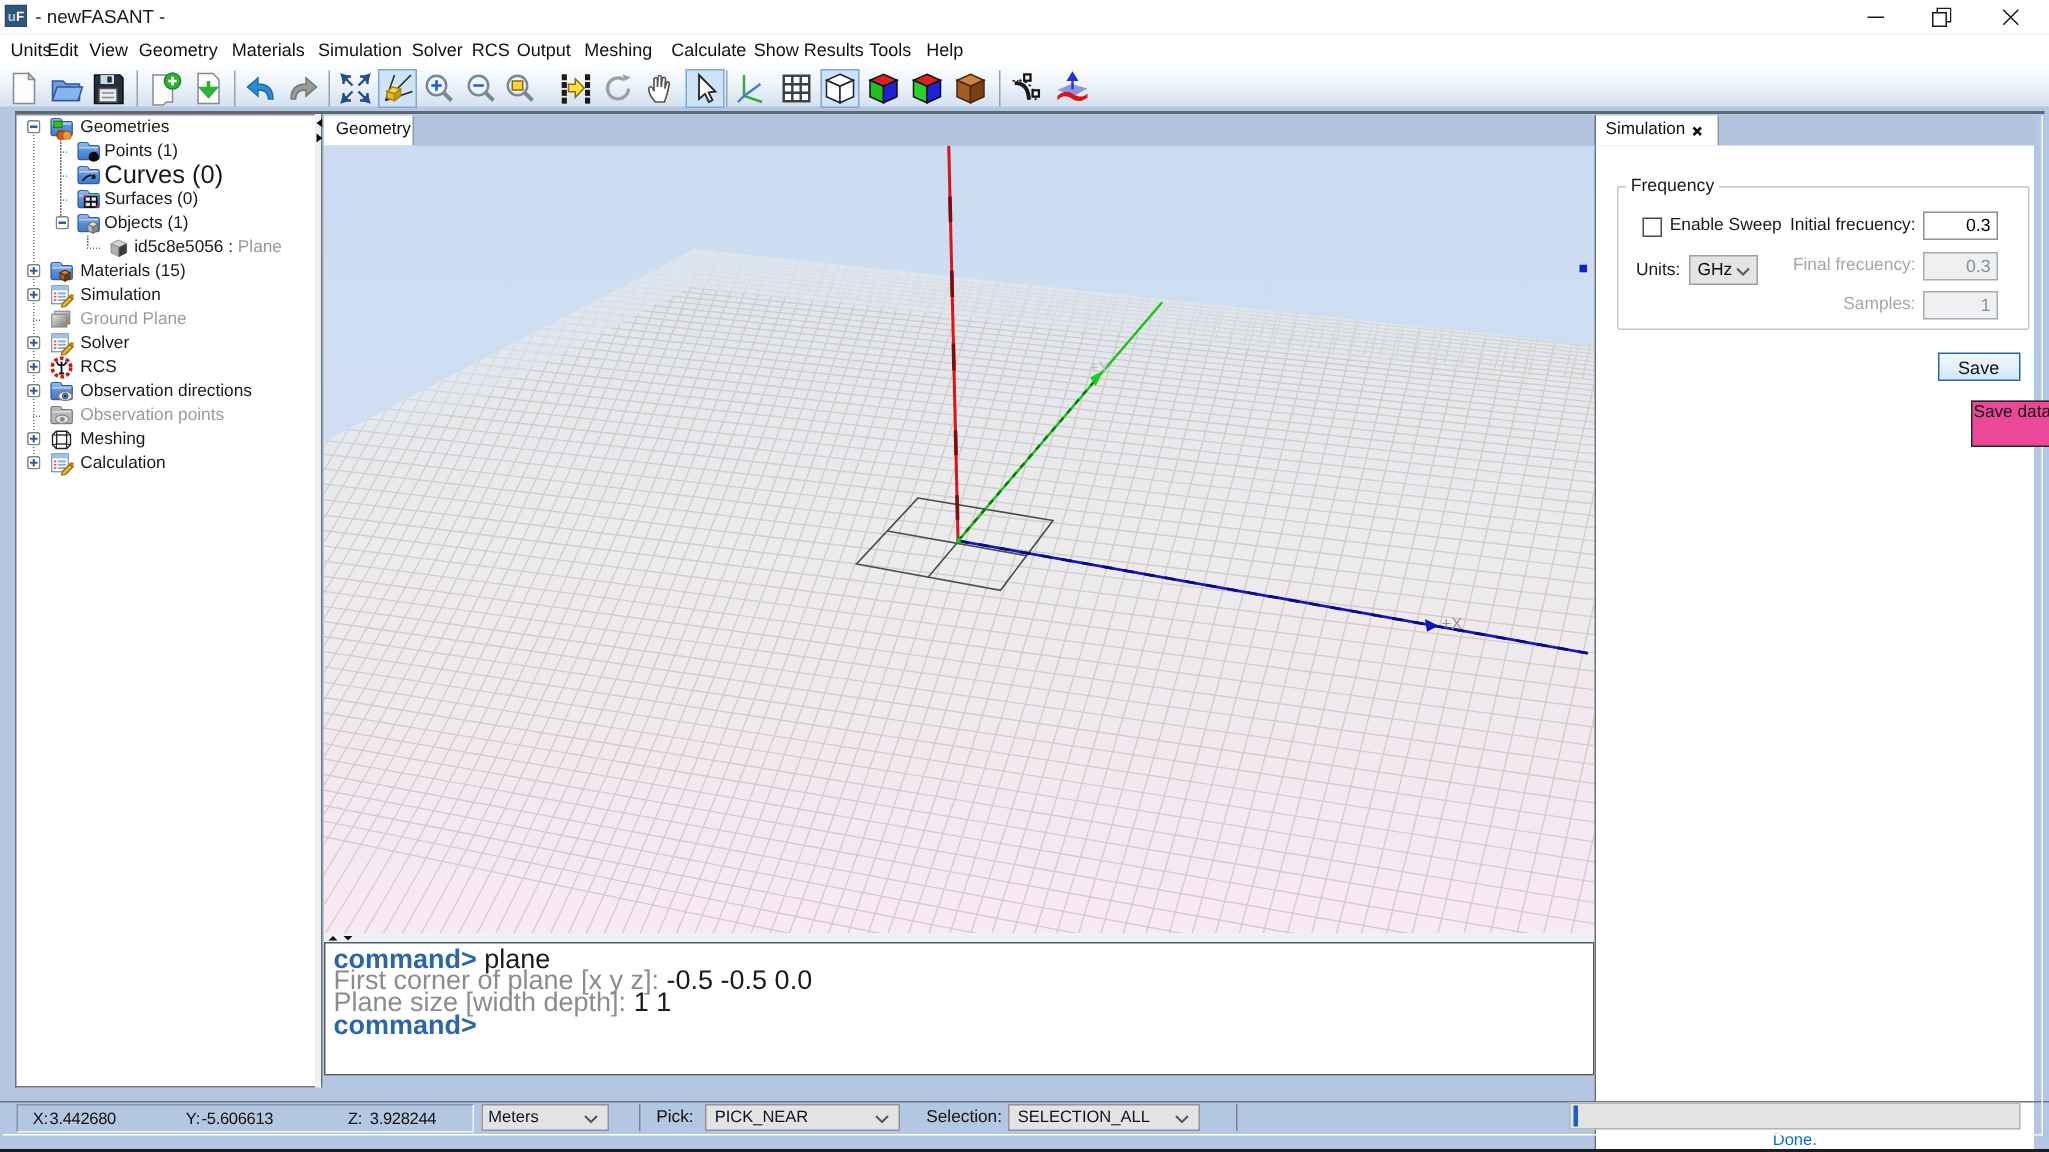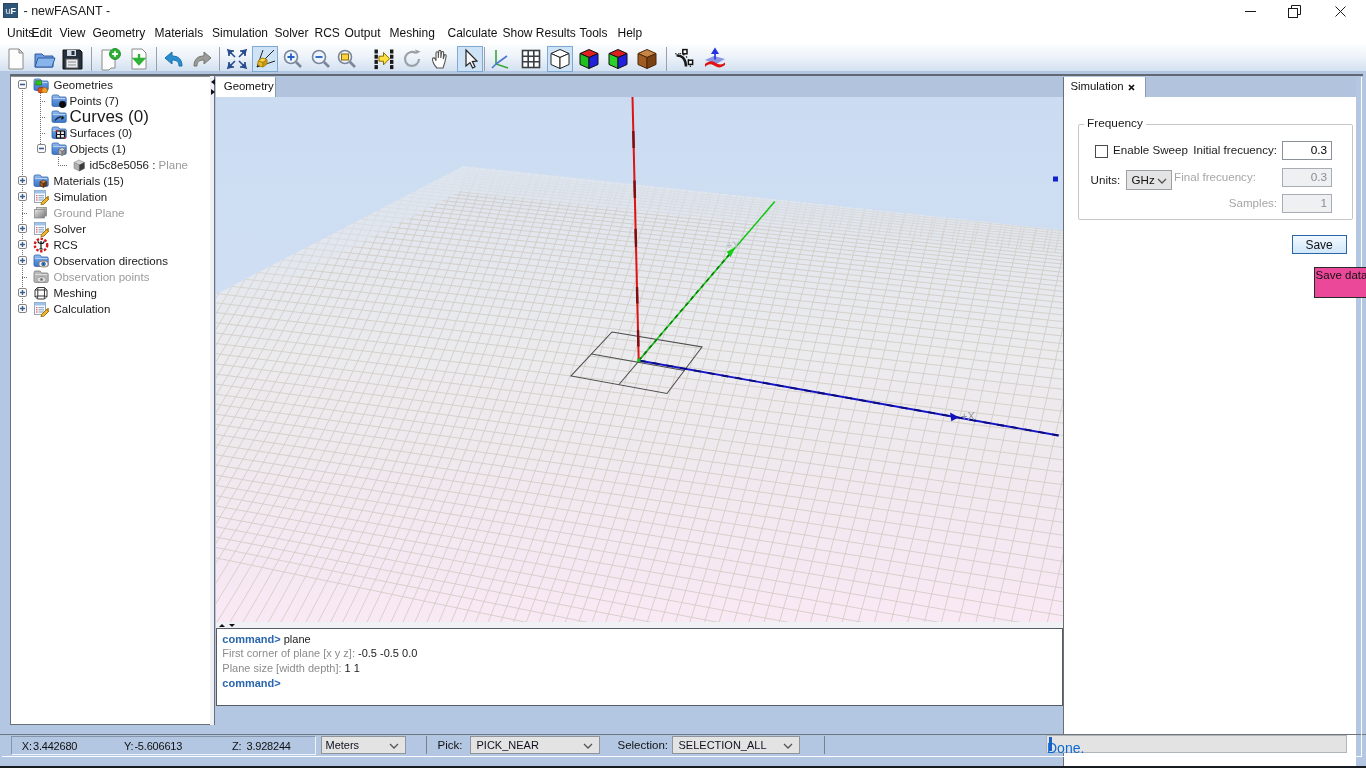--- a/index.html
+++ b/index.html
@@ -284,21 +284,21 @@
                   <stop offset="0" stop-color="#e8e8e8"></stop>
                   <stop offset="1" stop-color="#7a7a7a"></stop>
                 </linearGradient>
               </defs>
               <path d="M1 3.5 Q1 2 2.5 2 H6.5 Q7.5 2 8 3 L8.5 4 H14 Q15.2 4 15.2 5.2 V12 Q15.2 13.4 13.8 13.4 H2.4 Q1 13.4 1 12 Z" fill="url(#fgr)" stroke="#2b5fa8" stroke-width="0.8"></path>
               <path d="M1.8 5 H14.4 V6 H1.8 Z" fill="#ffffff" opacity="0.5"></path>
               <circle cx="11.5" cy="11.5" r="3.4" fill="#0a0a0a"></circle>
             </g>
           </svg>
         </div>
-        <div style="position:absolute;left:58.5px;top:15.5px;height:16px;line-height:16px;font-size:11.5px;color:#1a1a1a;white-space:nowrap">Points (7)</div>
+        <div style="position:absolute;left:58.5px;top:15.5px;height:16px;line-height:16px;font-size:11.5px;color:#1a1a1a;white-space:nowrap">Points (1)</div>
         <div style="position:absolute;left:29px;top:39.5px;width:6px;height:1px;background-image:repeating-linear-gradient(90deg,#6e6e6e 0,#6e6e6e 1px,transparent 1px,transparent 2px)"></div>
         <div style="position:absolute;left:39.5px;top:31.5px;width:16px;height:16px">
           <svg width="16" height="16" viewBox="0 0 16 16" style="display:block;">
             <g transform="scale(1.0)">
               <defs>
                 <linearGradient id="fgr" x1="0" y1="0" x2="0" y2="1">
                   <stop offset="0" stop-color="#9cc0ee"></stop>
                   <stop offset="0.5" stop-color="#5a90dc"></stop>
                   <stop offset="1" stop-color="#3f78c8"></stop>
                 </linearGradient>
@@ -959,21 +959,21 @@
         <text x="510" y="151.5" font-family="Liberation Sans, sans-serif" font-size="11" fill="#b7c0c9">+Y</text>
         <rect x="421.3" y="261.8" width="3.2" height="3.2" fill="#12c912"></rect>
         <rect x="837" y="79.5" width="5" height="5" fill="#1122cc"></rect>
       </svg>
     </div>
 
 <div class="abs" style="left:215.8px;top:621.5px;width:847px;height:6.8px;background:#eff1f4"></div>
 <div class="abs" style="left:218.5px;top:624.2px;width:0;height:0;border-left:3.2px solid transparent;border-right:3.2px solid transparent;border-bottom:3.2px solid #111"></div>
 <div class="abs" style="left:228.5px;top:624.2px;width:0;height:0;border-left:3.2px solid transparent;border-right:3.2px solid transparent;border-top:3.2px solid #111"></div>
 
-<div class="abs" style="left:215.8px;top:628.3px;width:847px;height:78px;background:#fff;border:1.3px solid #565c63;font-size:11px;line-height:14.6px;padding:2.5px 0 0 5.5px;color:#1a1a1a">
+<div class="abs" style="left:215.8px;top:628.3px;width:847px;height:89px;background:#fff;border:1.3px solid #565c63;font-size:18px;line-height:14.6px;padding:2.5px 0 0 5.5px;color:#1a1a1a">
 <div><span style="color:#2a66ad;font-weight:bold">command&gt;</span> plane</div>
 <div><span style="color:#8c8c8c">First corner of plane [x y z]:</span> -0.5 -0.5 0.0</div>
 <div><span style="color:#8c8c8c">Plane size [width depth]:</span> 1 1</div>
 <div><span style="color:#2a66ad;font-weight:bold">command&gt;</span></div>
 </div>
 
 <div class="abs" style="left:1063.1px;top:77.3px;width:292.7px;height:19.7px;background:#b1c3dd;border-left:1.3px solid #6a7076"></div>
 <div class="abs" style="left:1064.4px;top:77.3px;width:81.6px;height:19.7px;background:#fff;border-right:1px solid #8a9ab0">
  <span class="abs" style="left:6px;top:0;line-height:19.7px;font-size:11.4px;color:#111">Simulation</span>
  <svg width="7" height="7" viewBox="0 0 7 7" style="position:absolute;left:63.5px;top:6.5px">
@@ -991,21 +991,21 @@
  <span class="abs" style="left:110px;top:46px;width:103px;text-align:right;font-size:11.6px;color:#1a1a1a;white-space:nowrap">Initial frecuency:</span>
  <div class="abs" style="left:217.5px;top:44px;width:50.5px;height:19px;background:#fff;border:1px solid #8a9199;font-size:11.8px;line-height:17px;text-align:right;padding-right:4px">0.3</div>
 
  <span class="abs" style="left:26.5px;top:75.5px;font-size:11.6px;color:#1a1a1a">Units:</span>
  <div class="abs" style="left:62px;top:73px;width:46px;height:19.5px;background:#e4e4e4;border:1px solid #9aa0a6;font-size:11.6px;line-height:17.5px;padding-left:4.5px;color:#111">GHz
    <svg width="10" height="6" viewBox="0 0 10 6" style="position:absolute;right:4px;top:7px">
           <path d="M1 1 L5 5 L9 1" fill="none" stroke="#555" stroke-width="1.3"></path>
         </svg>
  </div>
 
- <span class="abs" style="left:110px;top:72.5px;width:103px;font-size:11.6px;color:#a6a6a6;white-space:nowrap">Final frecuency:</span>
+ <span class="abs" style="left:110px;top:72.5px;width:103px;text-align:right;font-size:11.6px;color:#a6a6a6;white-space:nowrap">Final frecuency:</span>
  <div class="abs" style="left:217.5px;top:70.5px;width:50.5px;height:19px;background:#eef0f1;border:1px solid #a8adb3;font-size:11.8px;line-height:17px;text-align:right;padding-right:4px;color:#8a8f94">0.3</div>
 
  <span class="abs" style="left:110px;top:99px;width:103px;text-align:right;font-size:11.6px;color:#a6a6a6;white-space:nowrap">Samples:</span>
  <div class="abs" style="left:217.5px;top:96.5px;width:50.5px;height:19px;background:#eef0f1;border:1px solid #a8adb3;font-size:11.8px;line-height:17px;text-align:right;padding-right:4px;color:#8a8f94">1</div>
 
  <div class="abs" style="left:227.5px;top:137.5px;width:55px;height:19.7px;background:linear-gradient(180deg,#f2f9fe 0%,#e3f1fc 45%,#d0e7fa 100%);border:1px solid #2a65a8;font-size:12px;text-align:center;line-height:18px;color:#111">Save</div>
 </div>
 
 <div class="abs" style="left:1314px;top:266.8px;width:55px;height:31px;background:#ec4899;border:1px solid #2a2a2a;font-size:11.5px;line-height:14.5px;text-align:center;color:#111;z-index:5">Save data</div>
 
@@ -1032,20 +1032,20 @@
 </div>
 <span class="abs" style="left:617.5px;top:739px;font-size:11.5px;color:#111">Selection:</span>
 <div class="abs" style="left:671.5px;top:736px;width:128px;height:17.8px;background:#e3e3e3;border:1px solid #8f959b;font-size:11px;line-height:16.5px;padding-left:6px;color:#101020">SELECTION_ALL
  <svg width="10" height="6" viewBox="0 0 10 6" style="position:absolute;right:6px;top:6px">
         <path d="M1 1 L5 5 L9 1" fill="none" stroke="#555" stroke-width="1.3"></path>
       </svg>
 </div>
 <div class="abs" style="left:823.5px;top:736px;width:1px;height:17.8px;background:#78818c"></div>
 <div class="abs" style="left:1046px;top:734.5px;width:301px;height:18.6px;background:#e3e3e3;border:1px solid #b0b5ba">
  <div class="abs" style="left:1.5px;top:1.5px;width:3px;height:14px;background:#1b5fc8"></div>
- <div class="abs" style="left:0;top:4px;width:100%;text-align:left;font-size:14px;line-height:17px;color:#0a6ad2">Done.</div>
+ <div class="abs" style="left:0;top:16px;width:100%;text-align:center;font-size:11px;line-height:17px;color:#0a6ad2">Done.</div>
 </div>
 
 <div class="abs" style="left:1360.5px;top:77px;width:1.5px;height:680px;background:#fdfeff"></div>
 <div class="abs" style="left:2px;top:755.8px;width:1360px;height:1.5px;background:#fdfeff"></div>
 
 <div class="abs" style="left:0;top:765.5px;width:1366px;height:2.5px;background:#171b22"></div>
 
 </div>
 </body></html>

